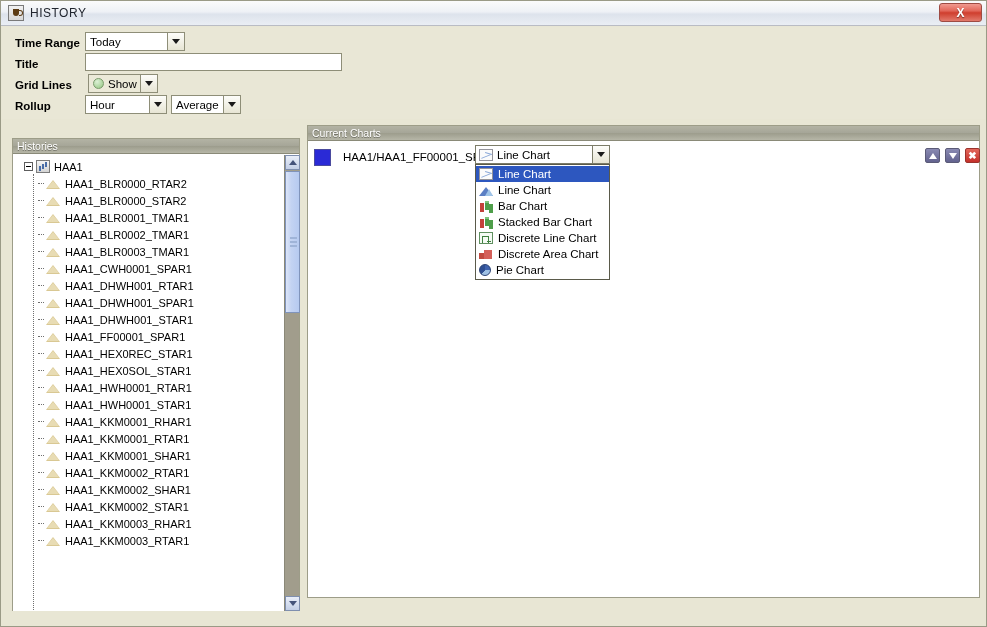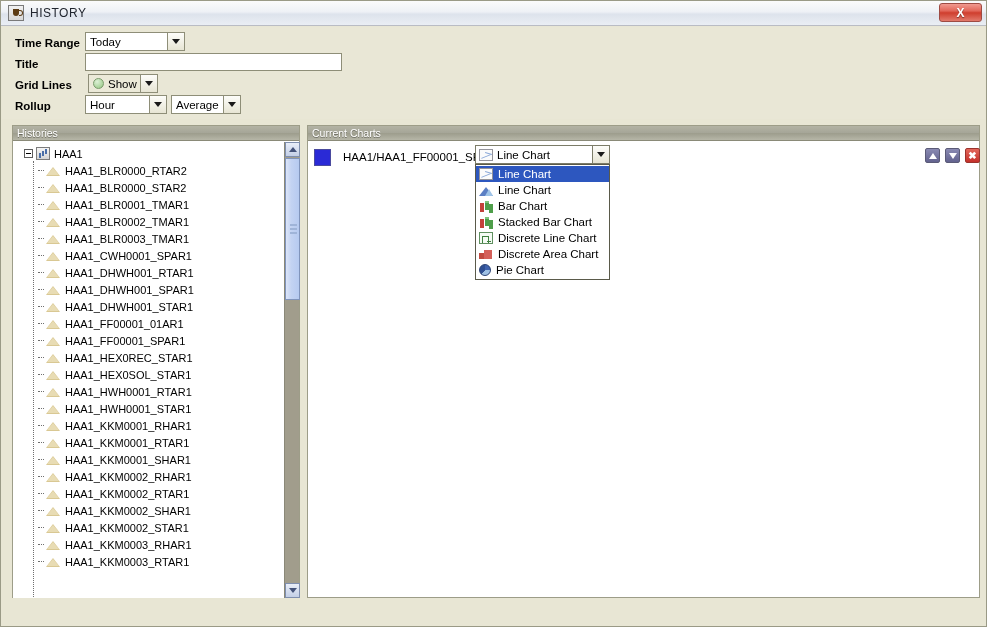--- a/index.html
+++ b/index.html
@@ -157,21 +157,21 @@
     border-bottom: 1px solid #8a8a78;
     color: #ffffff;
     font-size: 10.5px;
     display: flex;
     align-items: center;
     padding-left: 4px;
     text-shadow: 0 1px 0 rgba(0,0,0,.35);
     white-space: nowrap;
   }
 
-  #hist-panel { left: 11px; top: 124px; width: 288px; height: 473px; }
+  #hist-panel { left: 11px; top: 137px; width: 288px; height: 473px; }
   #charts-panel { left: 306px; top: 124px; width: 673px; height: 473px; }
 
   
   #tree-wrap {
     position: absolute;
     left: 0; top: 16px;
     width: 271px; height: 456px;
     overflow: hidden;
     background: #ffffff;
   }
@@ -612,24 +612,20 @@
             <div class="tnode child">
               <span class="ico-tri"></span>
               <span>HAA1_DHWH001_SPAR1</span>
             </div>
             <div class="tnode child">
               <span class="ico-tri"></span>
               <span>HAA1_DHWH001_STAR1</span>
             </div>
             <div class="tnode child">
               <span class="ico-tri"></span>
-              <span>HAA1_FF00001_01AR1</span>
-            </div>
-            <div class="tnode child">
-              <span class="ico-tri"></span>
               <span>HAA1_FF00001_SPAR1</span>
             </div>
             <div class="tnode child">
               <span class="ico-tri"></span>
               <span>HAA1_HEX0REC_STAR1</span>
             </div>
             <div class="tnode child">
               <span class="ico-tri"></span>
               <span>HAA1_HEX0SOL_STAR1</span>
             </div>
@@ -645,24 +641,20 @@
               <span class="ico-tri"></span>
               <span>HAA1_KKM0001_RHAR1</span>
             </div>
             <div class="tnode child">
               <span class="ico-tri"></span>
               <span>HAA1_KKM0001_RTAR1</span>
             </div>
             <div class="tnode child">
               <span class="ico-tri"></span>
               <span>HAA1_KKM0001_SHAR1</span>
-            </div>
-            <div class="tnode child">
-              <span class="ico-tri"></span>
-              <span>HAA1_KKM0002_RHAR1</span>
             </div>
             <div class="tnode child">
               <span class="ico-tri"></span>
               <span>HAA1_KKM0002_RTAR1</span>
             </div>
             <div class="tnode child">
               <span class="ico-tri"></span>
               <span>HAA1_KKM0002_SHAR1</span>
             </div>
             <div class="tnode child">

